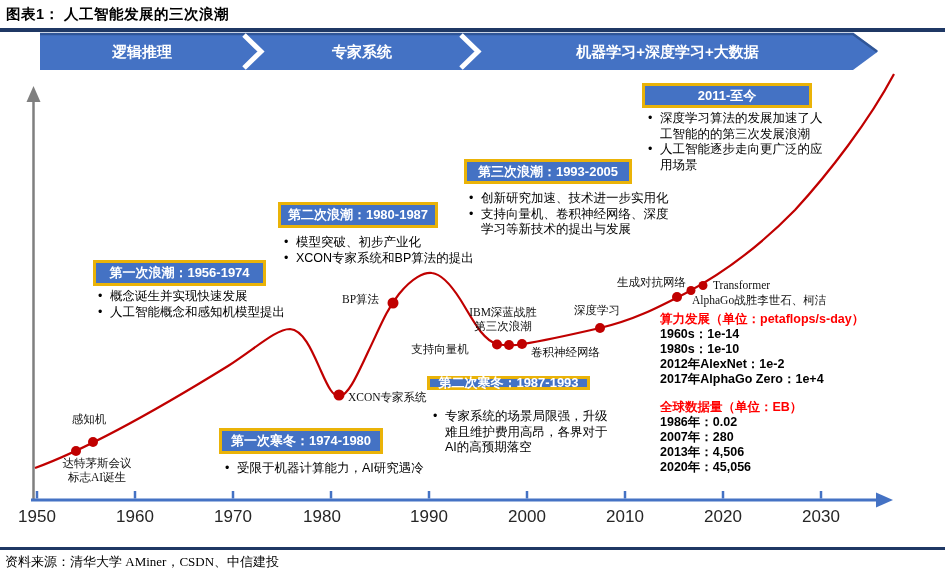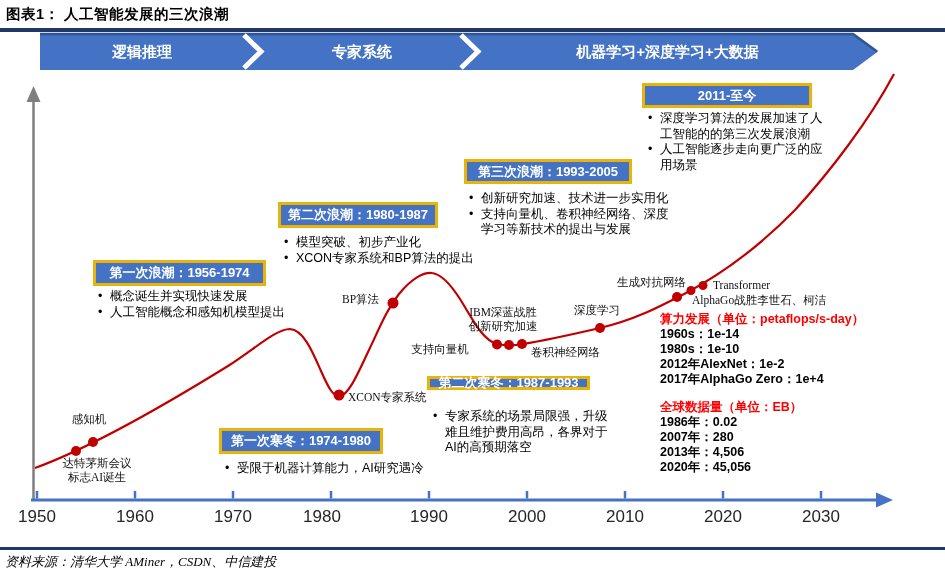--- a/index.html
+++ b/index.html
@@ -17,21 +17,21 @@
     border:3px solid #eab308; box-sizing:border-box;
   }
   .bullets { }
   .bi { position:relative; padding-left:15px; font-size:12.5px; line-height:15.5px; color:#000; }
   .bi::before { content:"\2022"; position:absolute; left:3px; top:0; }
   .clabel { font-family:"Liberation Serif", serif; font-size:11.5px; line-height:13.5px; color:#111; white-space:nowrap; }
   .clabel.center { text-align:center; white-space:normal; }
   .stat-h { color:#FF0000; font-weight:bold; font-size:12.5px; line-height:15px; }
   .stat-l { color:#000000; font-weight:bold; font-size:12.5px; line-height:15px; }
   .yr { top:507px; width:64px; text-align:center; font-size:17px; color:#262626; }
-  .source { left:5px; top:553px; font-family:"Liberation Serif", serif; font-style:italic; font-size:13px; color:#000; }
+  .source { left:5px; top:553px; font-family:"Liberation Serif", serif; font-size:13px; color:#000; }
   svg { position:absolute; left:0; top:0; }
 </style>
 </head>
 <body>
 
 <div class="page">
 
   <svg width="945" height="576" viewBox="0 0 945 576">
 
     <path d="M40,33 L853,33 L878,51.5 L853,70 L40,70 Z" fill="#4472C4"></path>
@@ -133,21 +133,21 @@
   <div class="abs clabel center" style="left:60px;top:413px;width:58px">感知机</div>
   <div class="abs clabel center" style="left:43px;top:457px;width:108px">
     <div>达特茅斯会议</div>
     <div>标志AI诞生</div>
   </div>
   <div class="abs clabel" style="left:348px;top:391px">XCON专家系统</div>
   <div class="abs clabel" style="left:342px;top:293px">BP算法</div>
   <div class="abs clabel center" style="left:404px;top:343px;width:72px">支持向量机</div>
   <div class="abs clabel center" style="left:460px;top:306px;width:86px">
     <div>IBM深蓝战胜</div>
-    <div>创新研究加速</div>
+    <div>第三次浪潮</div>
   </div>
   <div class="abs clabel" style="left:531px;top:346px">卷积神经网络</div>
   <div class="abs clabel" style="left:574px;top:304px">深度学习</div>
   <div class="abs clabel" style="left:617px;top:276px">生成对抗网络</div>
   <div class="abs clabel" style="left:713px;top:279px">Transformer</div>
   <div class="abs clabel" style="left:692px;top:294px">AlphaGo战胜李世石、柯洁</div>
 
   <div class="abs" style="left:660px;top:312px;width:280px">
     <div class="stat-h">算力发展（单位：petaflops/s-day）</div>
     <div class="stat-l">1960s：1e-14</div>

